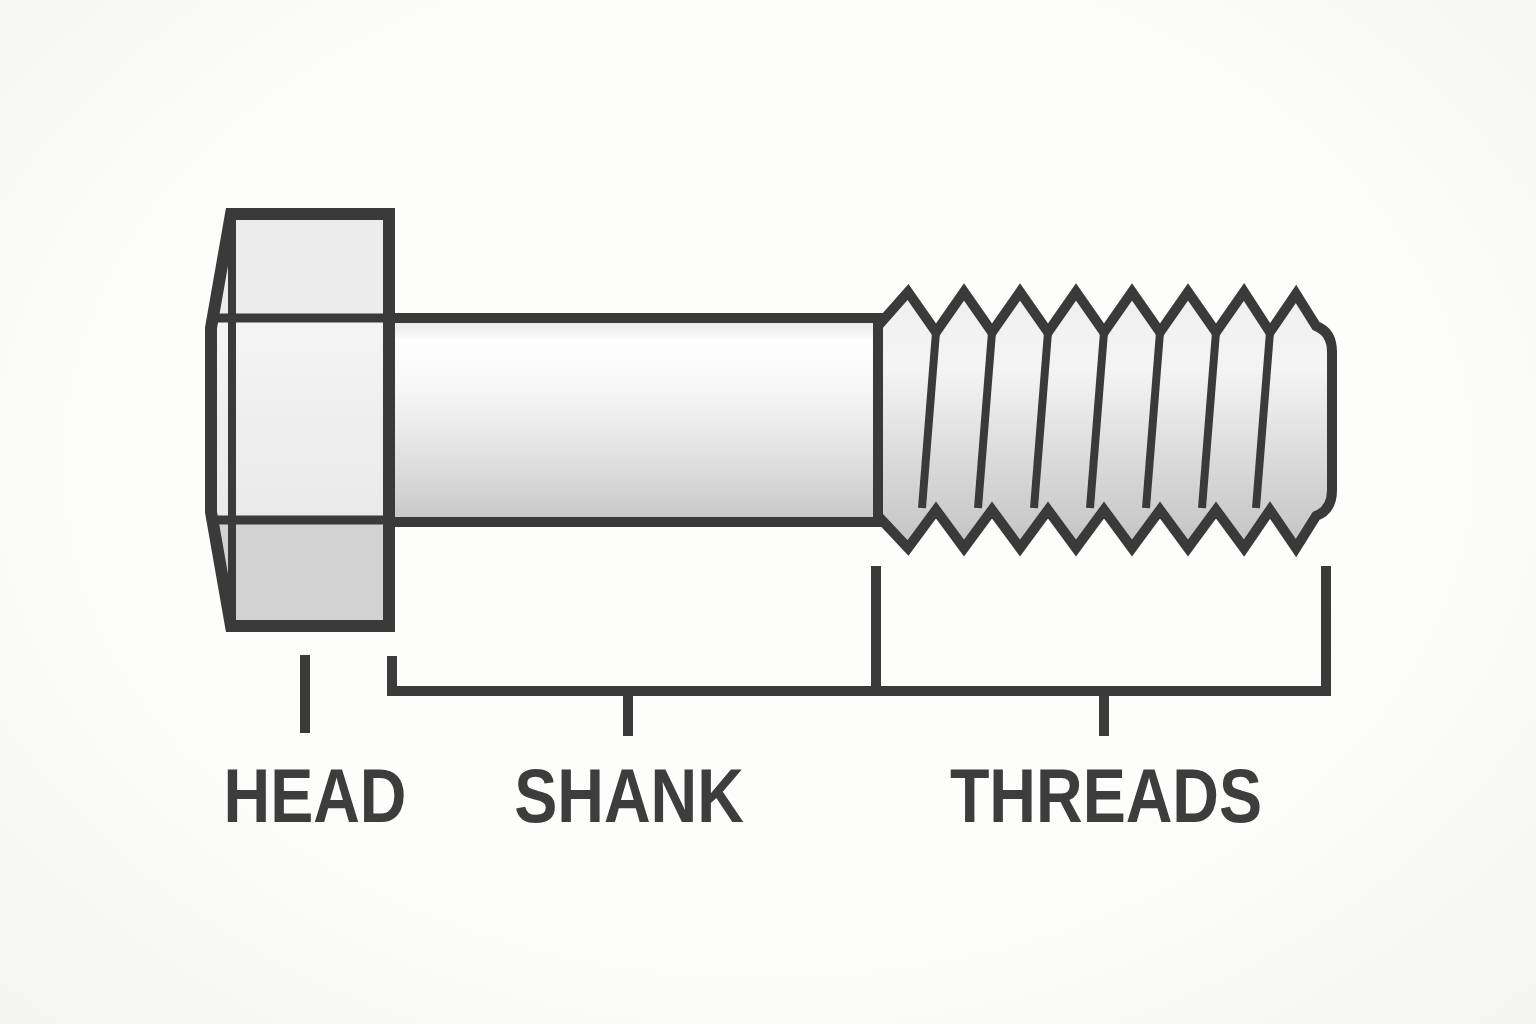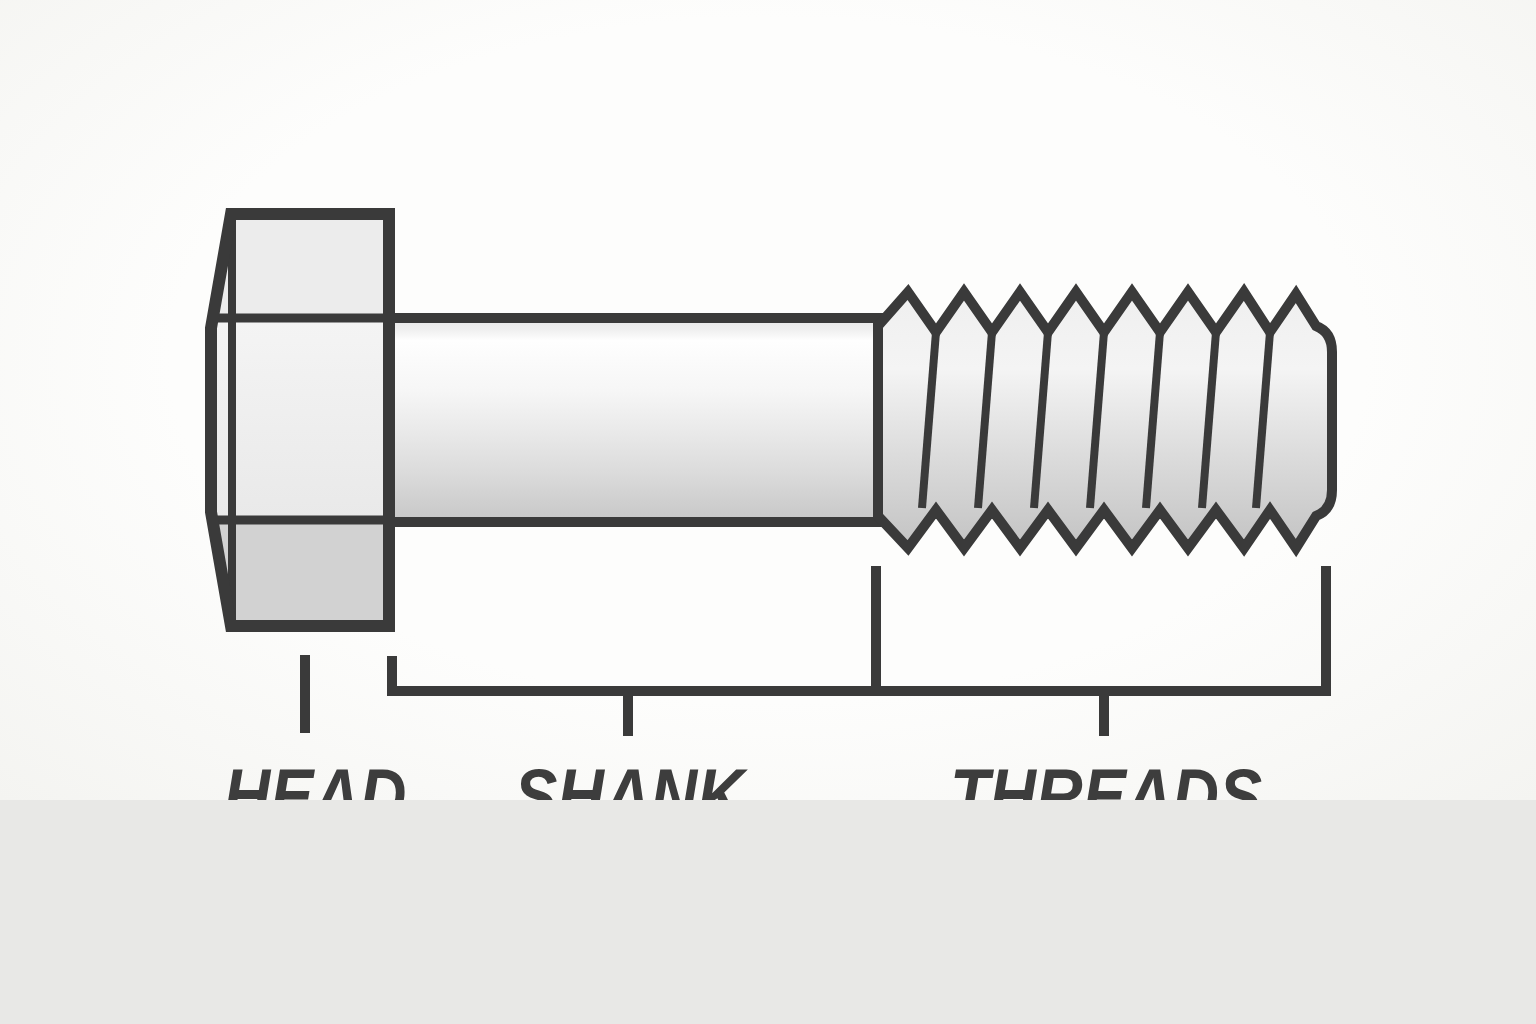--- a/index.html
+++ b/index.html
@@ -4,25 +4,24 @@
 <style>
   html, body {
     margin: 0;
     padding: 0;
     background: #e8e8e6;
     font-family: "Liberation Sans", "DejaVu Sans", sans-serif;
   }
   .canvas {
     position: relative;
     width: 1536px;
-    height: 800px;
+    height: 1024px;
     margin: 0 auto;
     background: radial-gradient(ellipse at 50% 45%, #fdfdfc 55%, #f4f4f1 100%);
     overflow: hidden;
-    font-style: italic;
   }
   svg.diagram {
     position: absolute;
     inset: 0;
   }
   .part-label {
     font-family: "Liberation Sans", "DejaVu Sans", sans-serif;
     font-weight: bold;
     fill: #3d3d3d;
   }

